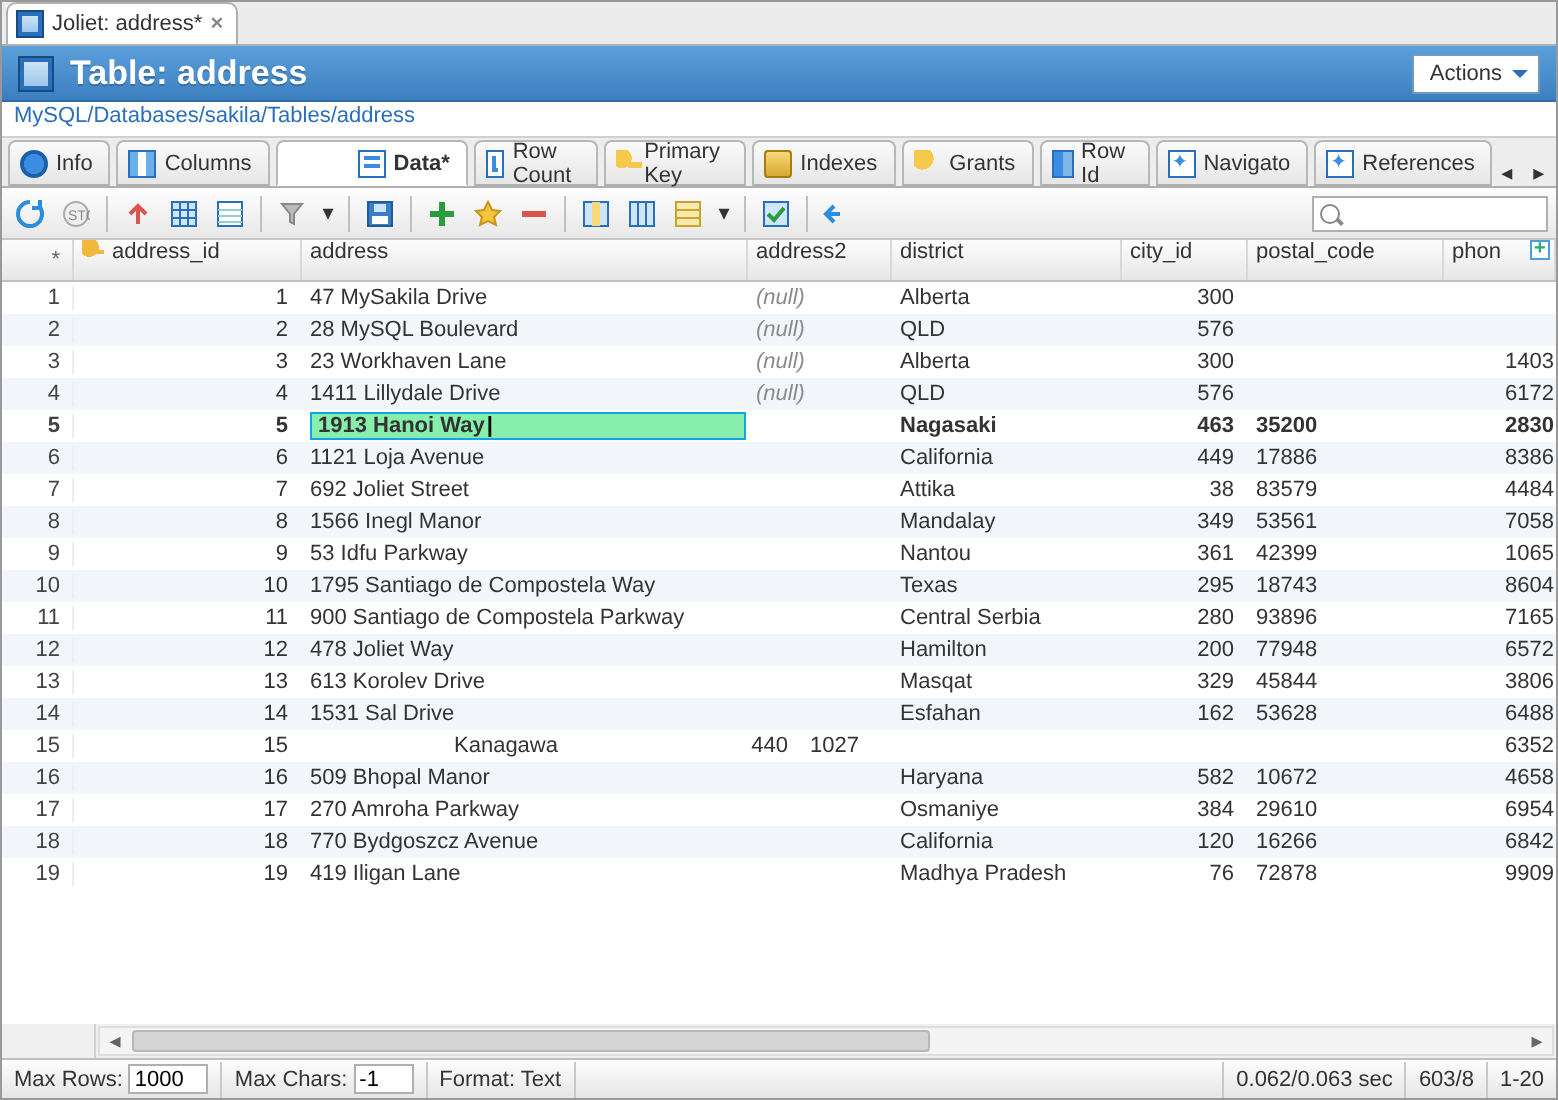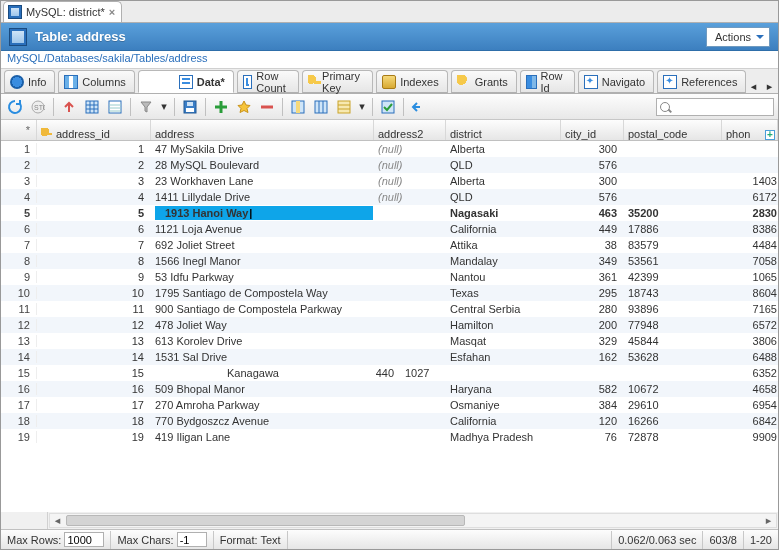--- a/index.html
+++ b/index.html
@@ -10,21 +10,21 @@
   .tabstrip { height:22px; background:#ececec; border-bottom:1px solid #b0b0b0; display:flex; align-items:flex-end; padding-left:0; }
   .tab { height:21px; background:#fff; border:1px solid #b0b0b0; border-bottom:none; border-top-left-radius:5px; border-top-right-radius:5px; display:flex; align-items:center; gap:4px; padding:0 6px 0 4px; margin-left:2px; }
   .tab .icon { width:14px; height:14px; background:#2a6fbb; border:1px solid #1a4b80; display:inline-block; position:relative; }
   .tab .icon:before { content:""; position:absolute; left:2px; top:2px; right:2px; bottom:2px; background:linear-gradient(#cde3f7,#9ec6eb); }
   .tab .x { color:#888; font-weight:bold; cursor:pointer; }
 
   
   .header { height:28px; background:linear-gradient(#5aa0db,#3c7fbf); color:#fff; display:flex; align-items:center; padding:0 8px; gap:8px; border-bottom:1px solid #2e6ea9; }
   .header .icon { width:18px; height:18px; background:#2a6fbb; border:1px solid #1a4b80; position:relative; }
   .header .icon:before { content:""; position:absolute; left:2px; top:2px; right:2px; bottom:2px; background:linear-gradient(#cde3f7,#9ec6eb); }
-  .header .title { font-size:13px; font-weight:bold; text-shadow:0 1px 0 rgba(0,0,0,0.2); flex:1; }
+  .header .title { font-size:17px; font-weight:bold; text-shadow:0 1px 0 rgba(0,0,0,0.2); flex:1; }
   .actions-btn { background:#fff; color:#333; border:1px solid #6f9ac0; height:20px; padding:0 18px 0 8px; position:relative; font-size:11px; }
   .actions-btn:after { content:""; position:absolute; right:5px; top:7px; border:4px solid transparent; border-top-color:#2a6fbb; }
 
   .breadcrumb { height:18px; background:#fff; color:#2a6fbb; padding:1px 6px; font-size:11px; border-bottom:1px solid #d0d0d0; }
 
   
   .ribbon-tabs { height:25px; background:#ededed; display:flex; align-items:flex-end; border-bottom:1px solid #b0b0b0; position:relative; }
   .rtab { height:23px; border:1px solid #b8b8b8; border-bottom:1px solid #b0b0b0; background:linear-gradient(#fafafa,#e6e6e6); border-radius:4px 4px 0 0; display:flex; align-items:center; gap:4px; padding:0 8px 0 5px; margin-left:3px; cursor:pointer; }
   .rtab.active { background:#fff; border-bottom:1px solid #fff;padding-left:40px; }
   .ricon { width:14px; height:14px; display:inline-block; }
@@ -51,37 +51,37 @@
   .search-box { margin-left:auto; }
   .search-box input { width:118px; height:18px; border:1px solid #b0b0b0; padding:0 2px 0 18px; font-size:11px; background:#fff; }
   .search-wrap { position:relative; }
   .search-wrap:before { content:""; position:absolute; left:4px; top:4px; width:8px; height:8px; border:1.5px solid #888; border-radius:50%; }
   .search-wrap:after { content:""; position:absolute; left:12px; top:12px; width:4px; height:1.5px; background:#888; transform:rotate(45deg); }
 
   
   .grid-wrap { flex:1; overflow:hidden; display:flex; flex-direction:column; }
   .grid-head { height:21px; background:linear-gradient(#fdfdfd,#e6e6e6); border-bottom:1px solid #c0c0c0; display:flex; }
   .gh-row-num { width:36px; border-right:1px solid #d8d8d8; display:flex; align-items:center; justify-content:flex-end; padding-right:6px; color:#666;}
-  .gh-cell { border-right:1px solid #d8d8d8; display:flex; align-items:flex-end; padding-left:4px; gap:3px; color:#333; }
+  .gh-cell { border-right:1px solid #d8d8d8; display:flex; align-items:flex-start; padding-left:4px; gap:3px; color:#333; }
   .col-aid { width:114px; } .col-addr { width:223px; } .col-addr2 { width:72px; } .col-dist { width:115px; } .col-city { width:63px; } .col-postal { width:98px; } .col-phone { width:36px; }
   .key-icn { width:12px; height:12px; display:inline-block; background:radial-gradient(circle at 30% 30%,#f0b93b 40%,transparent 41%); position:relative;}
   .key-icn:after{content:"";position:absolute;left:6px;top:5px;width:5px;height:2px;background:#f0b93b;}
   .plus-icn { width:10px;height:10px;background:#fff;border:1px solid #4a9eda;position:relative;}
   .plus-icn:before{content:"+";position:absolute;left:1px;top:-2px;color:#2a7;font-size:10px;font-weight:bold;}
   .grid-rows { flex:1; overflow:hidden; }
   .grow { height:16px; display:flex; align-items:center; }
   .grow:nth-child(even) { background:#f2f6fb; }
   .grow.sel { font-weight:bold; }
   .rn { width:36px; text-align:right; padding-right:6px; color:#444; border-right:1px solid #eee;}
   .rc { padding-left:4px; border-right:1px solid transparent; overflow:hidden; white-space:nowrap; }
   .r-aid { width:114px; text-align:right; padding-right:6px; } 
   .r-addr { width:223px; } .r-addr2 { width:72px; color:#8a8a8a; font-style:italic;} 
   .r-dist { width:115px; } .r-city { width:63px; text-align:right; padding-right:6px;} 
   .r-postal { width:98px; } .r-phone { width:36px; text-align:right; }
-  .edit-cell { border:7px solid #0ea5e9; background:#84cc16; height:14px; padding:0 3px; display:flex; align-items:center; }
+  .edit-cell { border:1px solid #0ea5e9; background:#86efac; height:14px; padding:0 3px; display:flex; align-items:center; }
   .edit-cell:after { content:"|"; color:#000; margin-left:1px; }
 
   .hscroll { height:17px; background:#f0f0f0; display:flex; align-items:center; }
   .hscroll .gutter { width:47px; background:#f0f0f0; border-right:1px solid #d0d0d0; height:100%;}
   .hscroll .track { flex:1; height:15px; margin:1px; background:#f4f4f4; border:1px solid #dedede; display:flex; align-items:center; }
   .hscroll .ab { width:15px; height:13px; display:flex; align-items:center; justify-content:center; color:#666; cursor:pointer;}
   .hscroll .thumb { height:11px; background:#d4d4d4; border:1px solid #b8b8b8; border-radius:2px; margin:0 1px;}
 
   
   .status { height:20px; background:linear-gradient(#fdfdfd,#e6e6e6); border-top:1px solid #c0c0c0; display:flex; align-items:center; font-size:11px; }
@@ -93,21 +93,21 @@
   svg { display:block; }
 </style>
 </head>
 <body>
 
 <div class="wrap">
 
   <div class="tabstrip">
     <div class="tab">
       <span class="icon"></span>
-      <span>MySQL: district*</span>
+      <span>Joliet: address*</span>
       <span class="x">×</span>
     </div>
   </div>
 
   <div class="header">
     <span class="icon"></span>
     <span class="title">Table: address</span>
     <button class="actions-btn"><span>Actions</span></button>
   </div>
 

